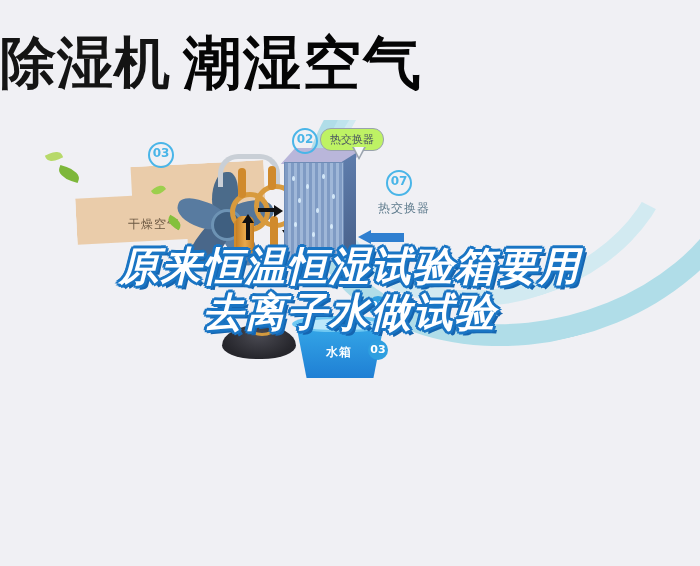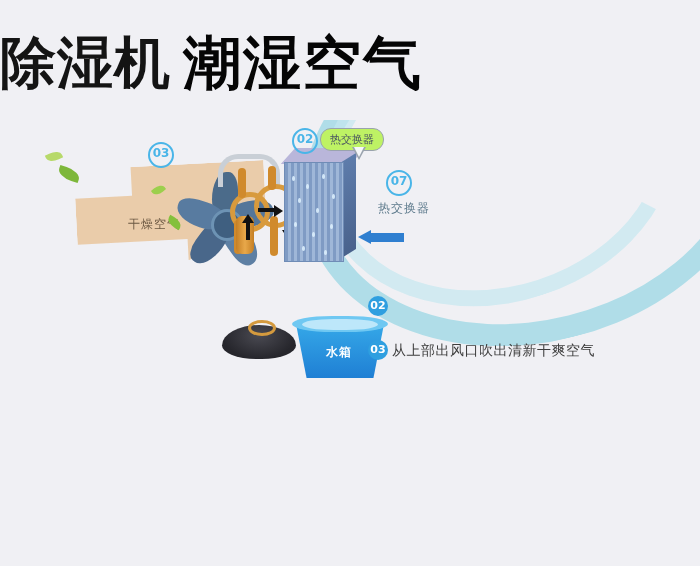--- a/index.html
+++ b/index.html
@@ -322,18 +322,21 @@
     <div class="badge b-02">02</div>
     <div class="badge b-01">07</div>
 
     <div class="callout">热交换器</div>
     <div class="callout-tail"></div>
 
     <div class="lbl-01">热交换器</div>
 
     <div class="step-badge sb-02">02</div>
     <div class="step-badge sb-03">03</div>
-    <div class="step-line step-03">从上部出风口吹出清新干爽空气</div>
   </div>
 
+  <div class="overlay">
+    <div class="ov-line">原来恒温恒湿试验箱要用</div>
+    <div class="ov-line">去离子水做试验</div>
+  </div>
 
 
 </div>
 
 </body></html>

